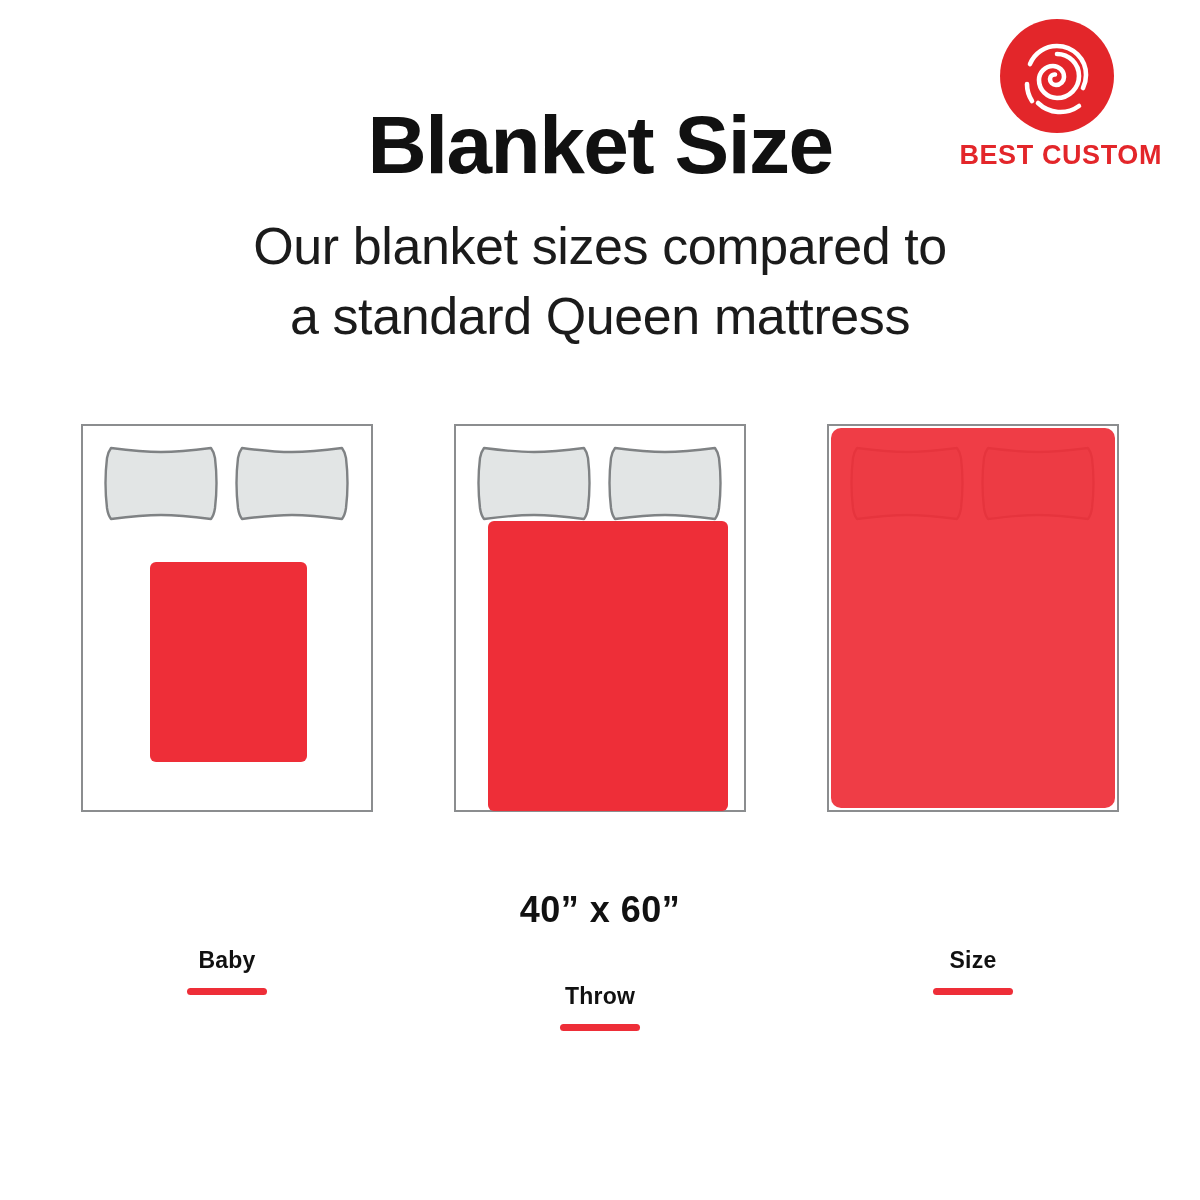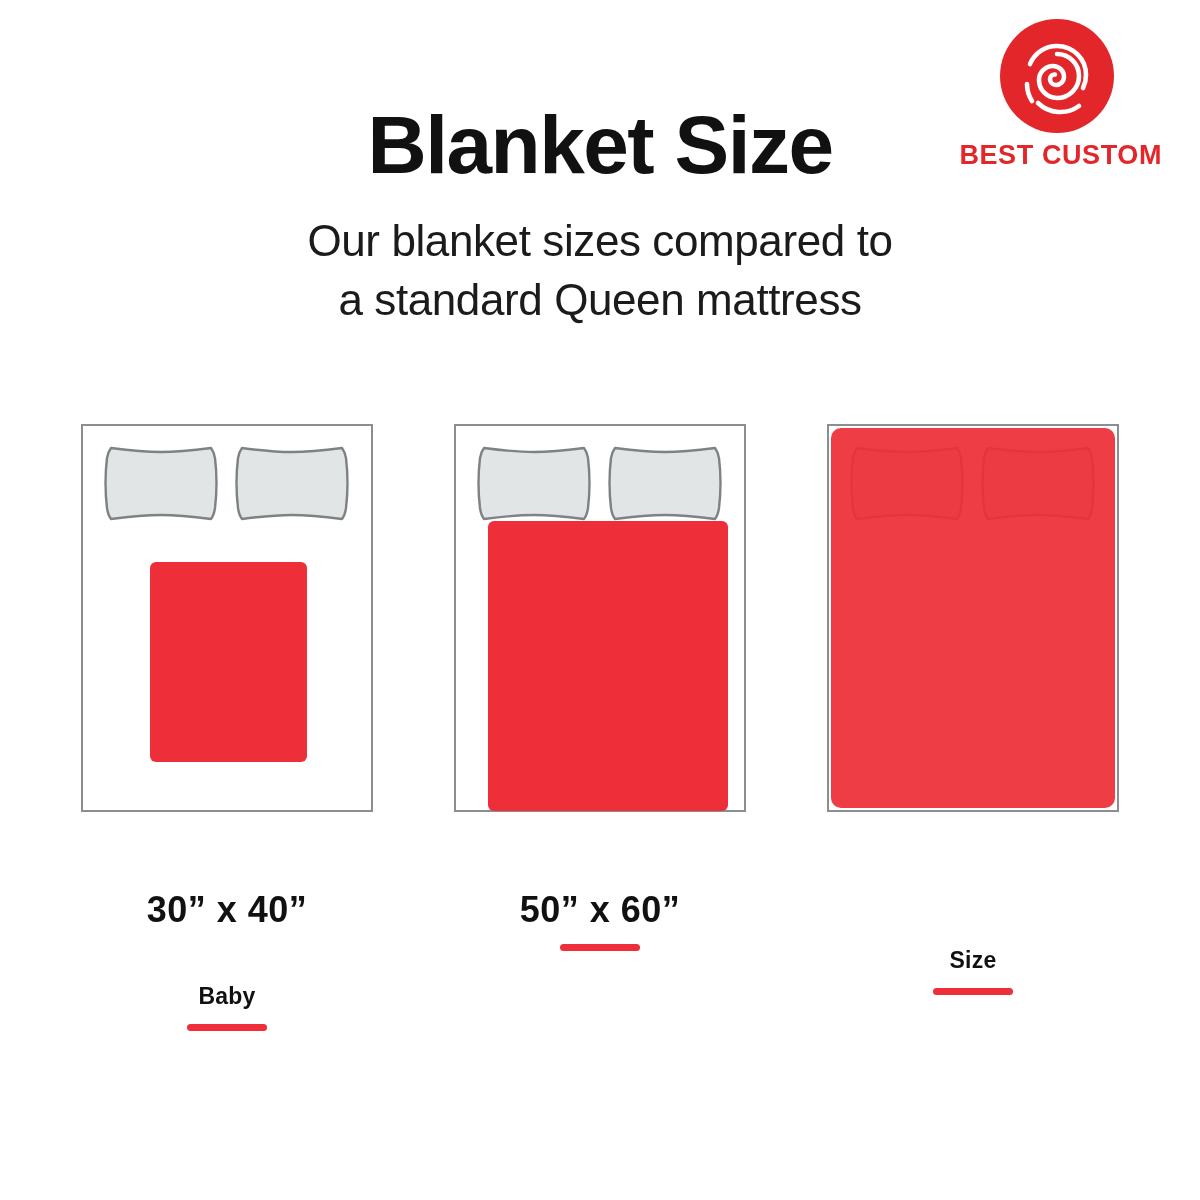--- a/index.html
+++ b/index.html
@@ -60,21 +60,21 @@
     font-size: 82px;
     line-height: 1.0;
     letter-spacing: -1.5px;
     color: #111111;
     margin: 0;
   }
   .subtitle {
     margin: 26px 0 0 0;
     font-family: "Liberation Sans", sans-serif;
     font-weight: 400;
-    font-size: 44px;
+    font-size: 52px;
     line-height: 1.34;
     letter-spacing: -0.4px;
     color: #1b1b1b;
     white-space: pre-line;
   }
 
   
   .beds {
     position: absolute;
     left: 0;
@@ -244,27 +244,27 @@
         </svg>
       </div>
       <div class="blanket queen"></div>
     </div>
 
   </div>
 
   <div class="captions">
 
     <div class="caption c1">
-      <div class="cap-dims">30” x 40”</div>
       <div class="cap-name">Baby</div>
       <div class="cap-rule"></div>
     </div>
 
     <div class="caption c2">
-      <div class="cap-dims">50” x 60”</div>
+      <div class="cap-dims">40” x 60”</div>
+      <div class="cap-name">Throw</div>
       <div class="cap-rule"></div>
     </div>
 
     <div class="caption c3">
       <div class="cap-name">Size</div>
       <div class="cap-rule"></div>
     </div>
 
   </div>
 

